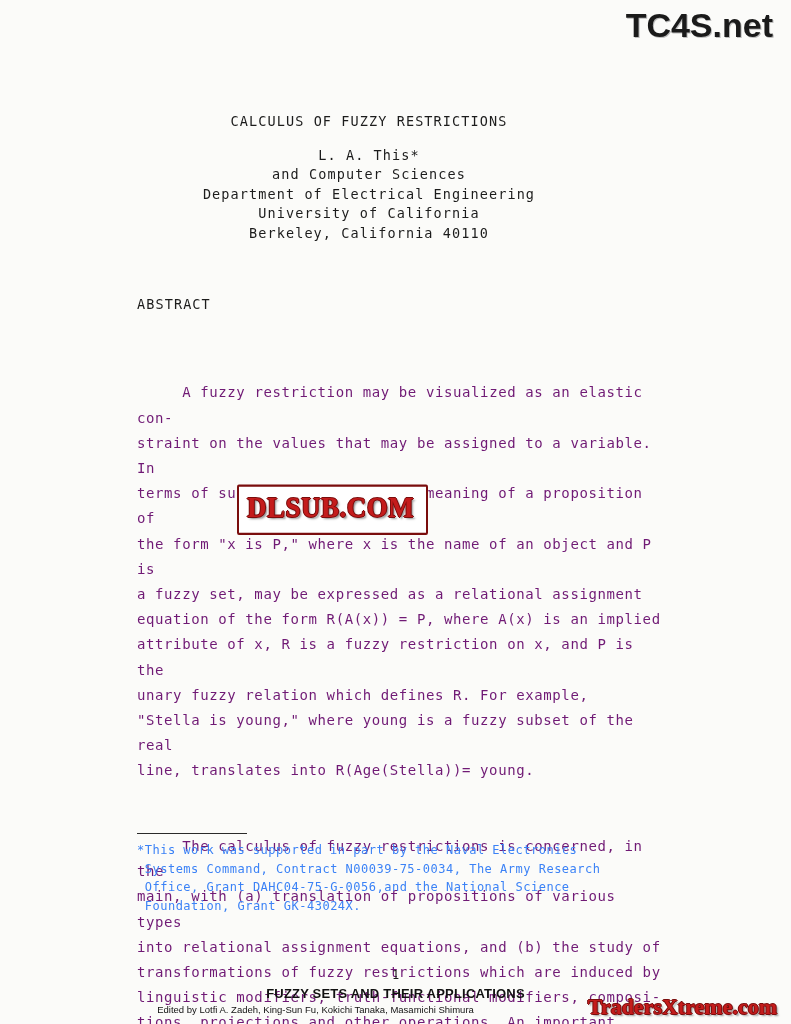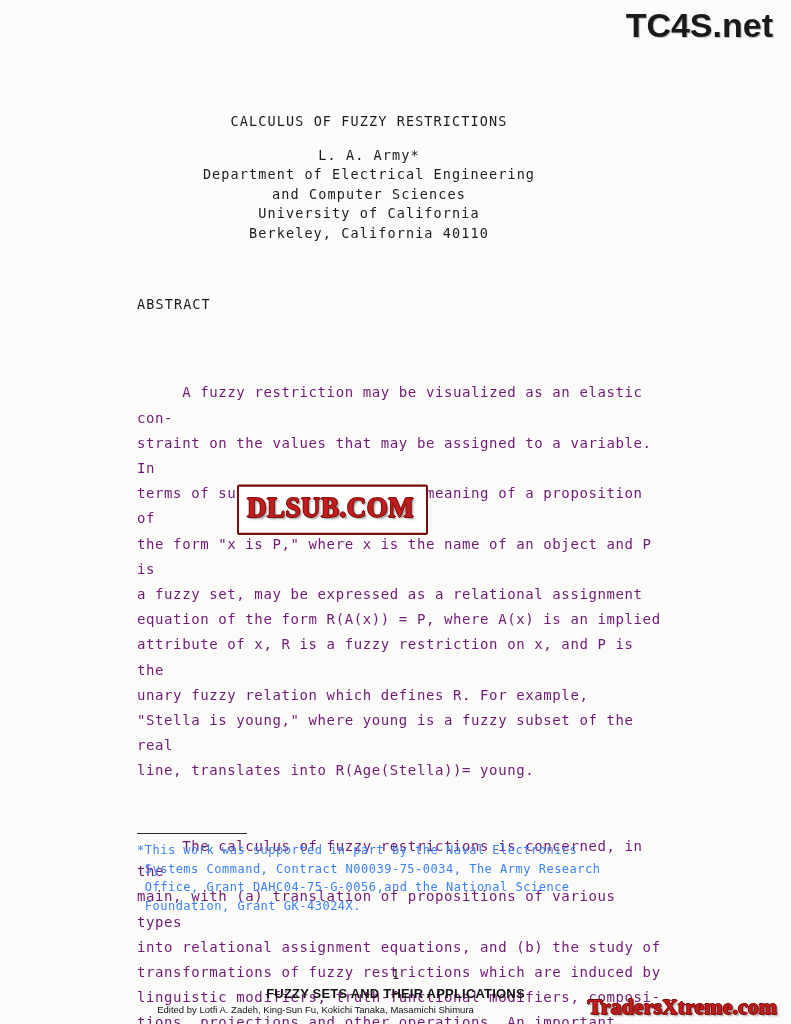--- a/index.html
+++ b/index.html
@@ -176,23 +176,23 @@
 </style>
 </head>
 <body>
 
 <div class="page">
 
   <div class="wm-top">TC4S.net</div>
 
   <div class="title-block">
     <div class="title-main">CALCULUS OF FUZZY RESTRICTIONS</div>
-    <div class="author-line">L. A. Army*</div>
+    <div class="author-line">L. A. This*</div>
+    <div class="author-line">and Computer Sciences</div>
     <div class="author-line">Department of Electrical Engineering</div>
-    <div class="author-line">and Computer Sciences</div>
     <div class="author-line">University of California</div>
     <div class="author-line">Berkeley, California 40110</div>
   </div>
 
   <div class="abstract-head">ABSTRACT</div>
 
   <div class="body-text">
     <div class="para">     A fuzzy restriction may be visualized as an elastic con-
 straint on the values that may be assigned to a variable. In
 terms of such restrictions, the meaning of a proposition of

